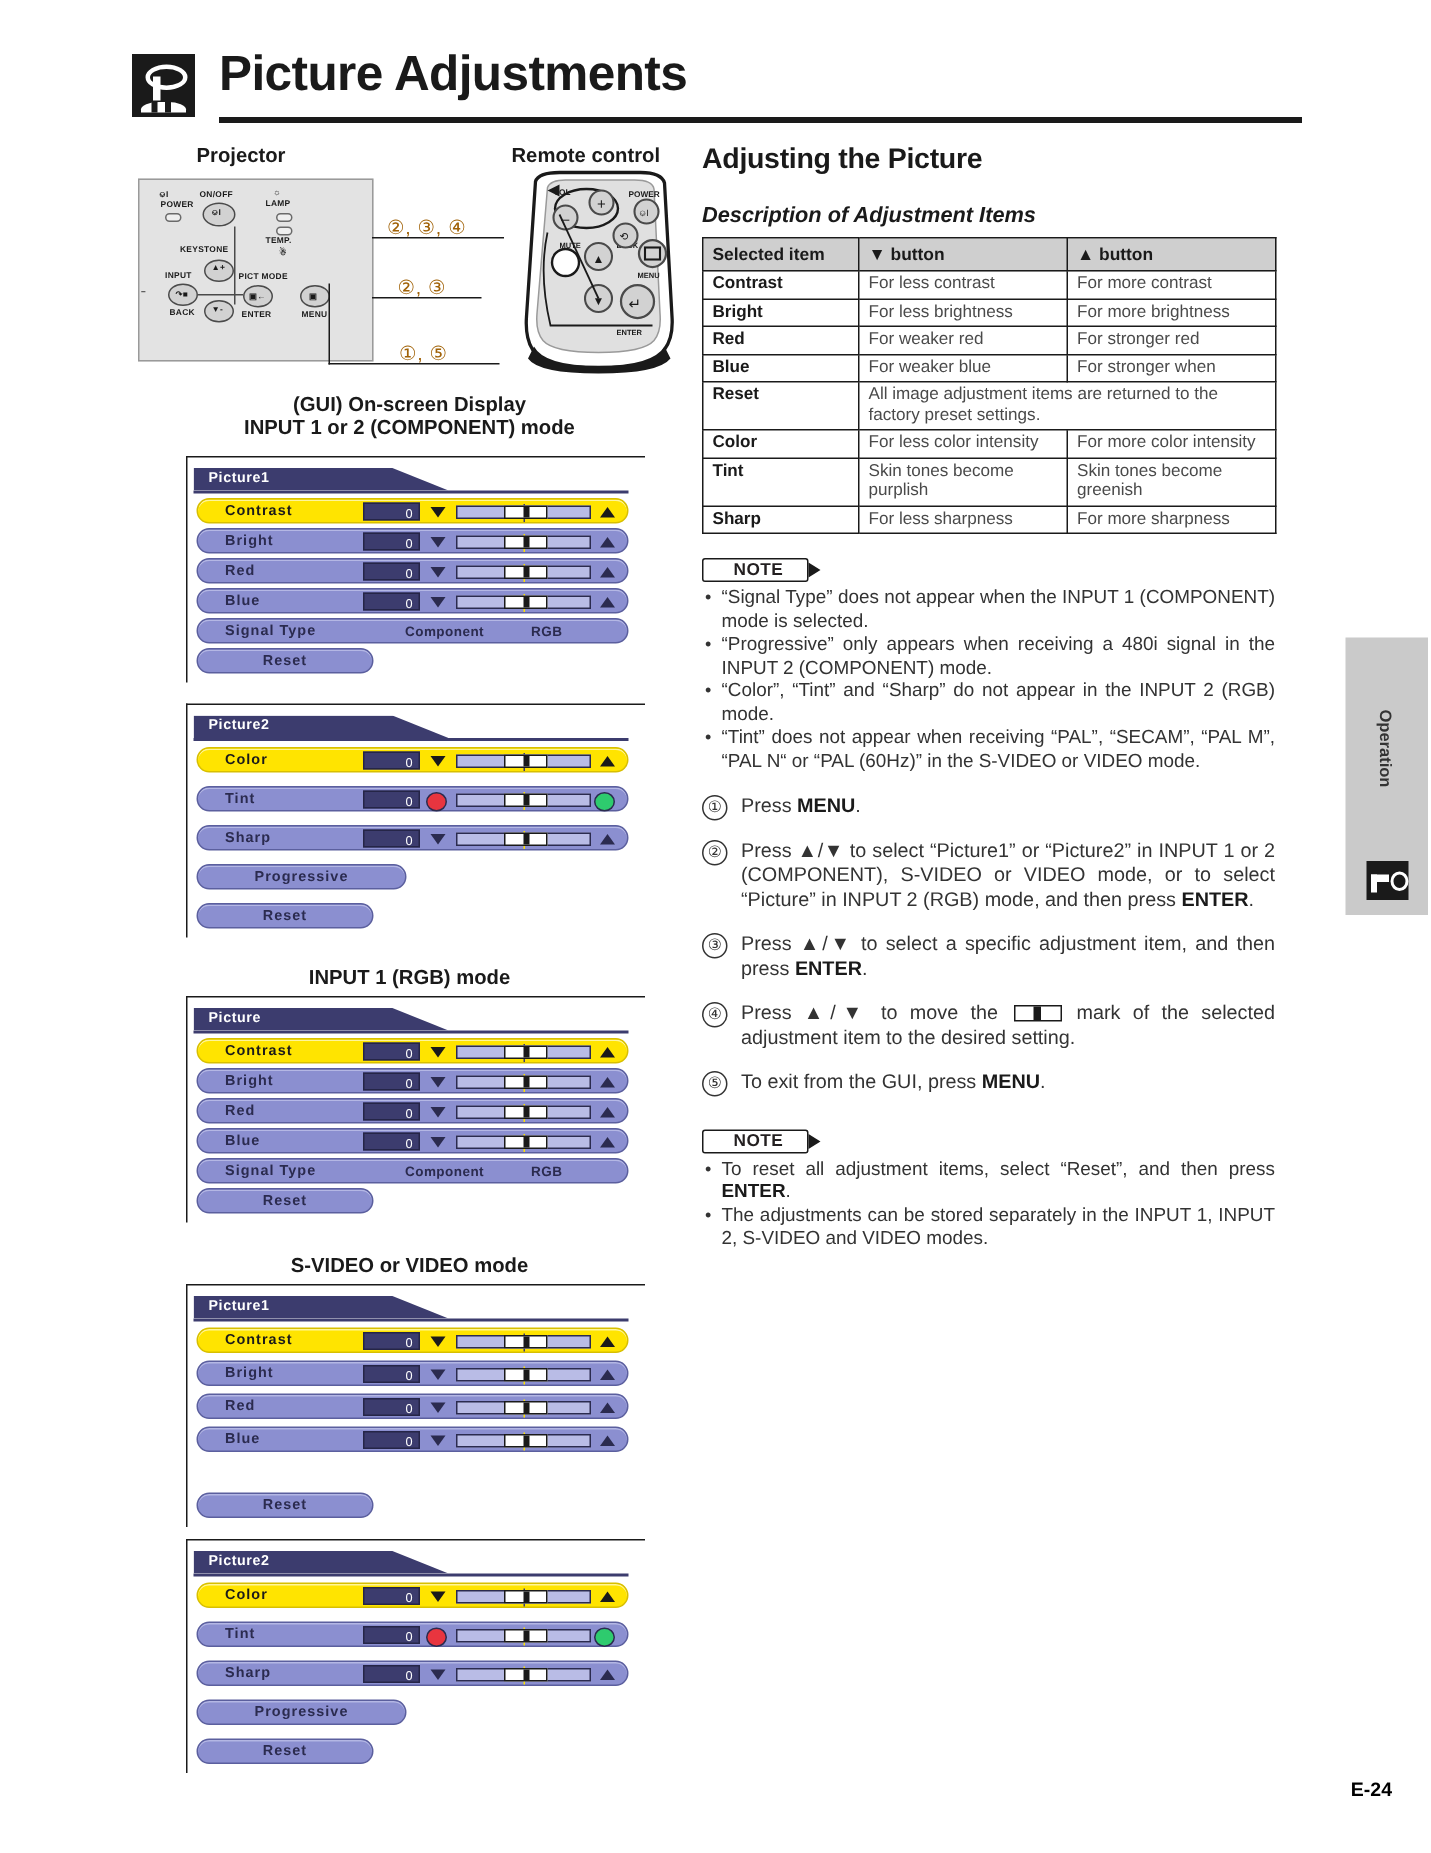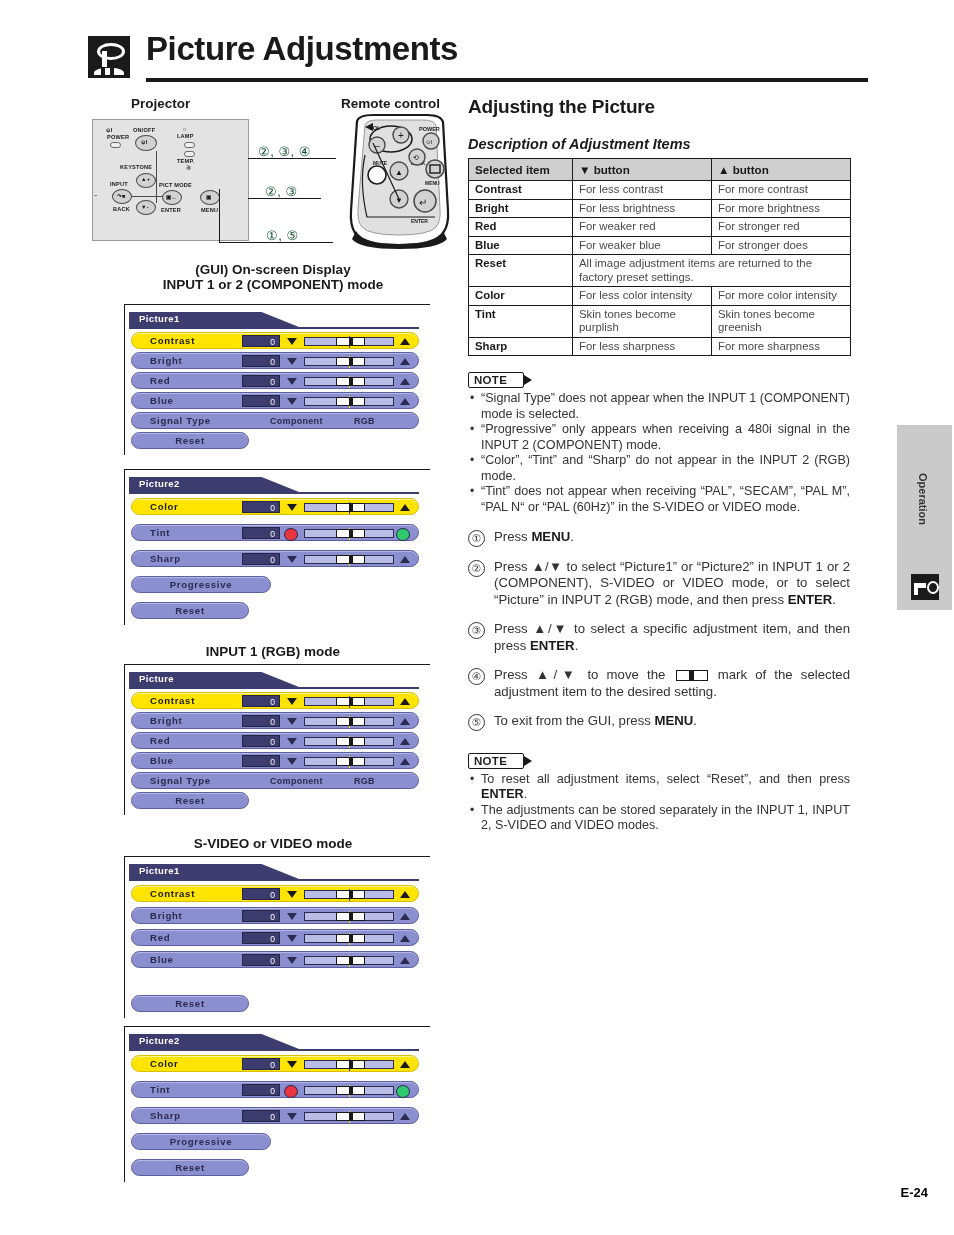--- a/index.html
+++ b/index.html
@@ -59,21 +59,21 @@
     position:absolute; width:9px; height:4px; border:1px solid #6a6a6a; border-radius:3px; background:#efefef;
   }
   .pj-line { position:absolute; background:#4a4a4a; }
 
   
   #remote {
     position:absolute; left:255px; top:17px; width:113px; height:137px;
   }
 
   
-  .callout { position:absolute; font-size:13px; color:#14532d; white-space:nowrap; letter-spacing:.5px;}
+  .callout { position:absolute; font-size:13px; color:#a16207; white-space:nowrap; letter-spacing:.5px;}
   .cline { position:absolute; background:#1a1a1a; height:1.4px; }
   .cline-v { position:absolute; background:#1a1a1a; width:1.4px; }
 
   
   .gui-caption {
     position:absolute; width:370px; text-align:center;
     font-size:13.5px; font-weight:bold; color:#1a1a1a; line-height:15px;
   }
 
   
@@ -174,21 +174,21 @@
     font-weight:bold; color:#1a1a1a; font-size:11.6px;
   }
   table.adj td { border:1px solid #1a1a1a; padding:2px 6px; color:#4a4a4a; vertical-align:top; line-height:13.5px;}
   table.adj td.item { font-weight:bold; color:#1a1a1a; }
   table.adj col.c1 { width:104px; }
   table.adj col.c2 { width:139px; }
   table.adj col.c3 { width:139px; }
 
   .note-badge {
     display:inline-block; position:relative;
-    border:1.6px solid #1a1a1a; padding:1px 16px 1px 5px;
+    border:1.6px solid #1a1a1a; padding:1px 16px 1px 20px;
     font-size:11.5px; font-weight:bold; letter-spacing:.3px;
     margin:16px 0 3px 0; border-radius:2px;
   }
   .note-badge .arrow {
     position:absolute; right:-9px; top:50%; transform:translateY(-50%);
     width:0; height:0; border-top:5px solid transparent; border-bottom:5px solid transparent;
     border-left:8px solid #1a1a1a;
   }
   ul.notes { margin:0; padding:0 0 0 13px; list-style:none; }
   ul.notes li {
@@ -673,21 +673,21 @@
         <td>For more brightness</td>
       </tr>
       <tr>
         <td class="item">Red</td>
         <td>For weaker red</td>
         <td>For stronger red</td>
       </tr>
       <tr>
         <td class="item">Blue</td>
         <td>For weaker blue</td>
-        <td>For stronger does</td>
+        <td>For stronger when</td>
       </tr>
       <tr>
         <td class="item">Reset</td>
         <td colspan="2">All image adjustment items are returned to the factory preset settings.</td>
       </tr>
       <tr>
         <td class="item">Color</td>
         <td>For less color intensity</td>
         <td>For more color intensity</td>
       </tr>

